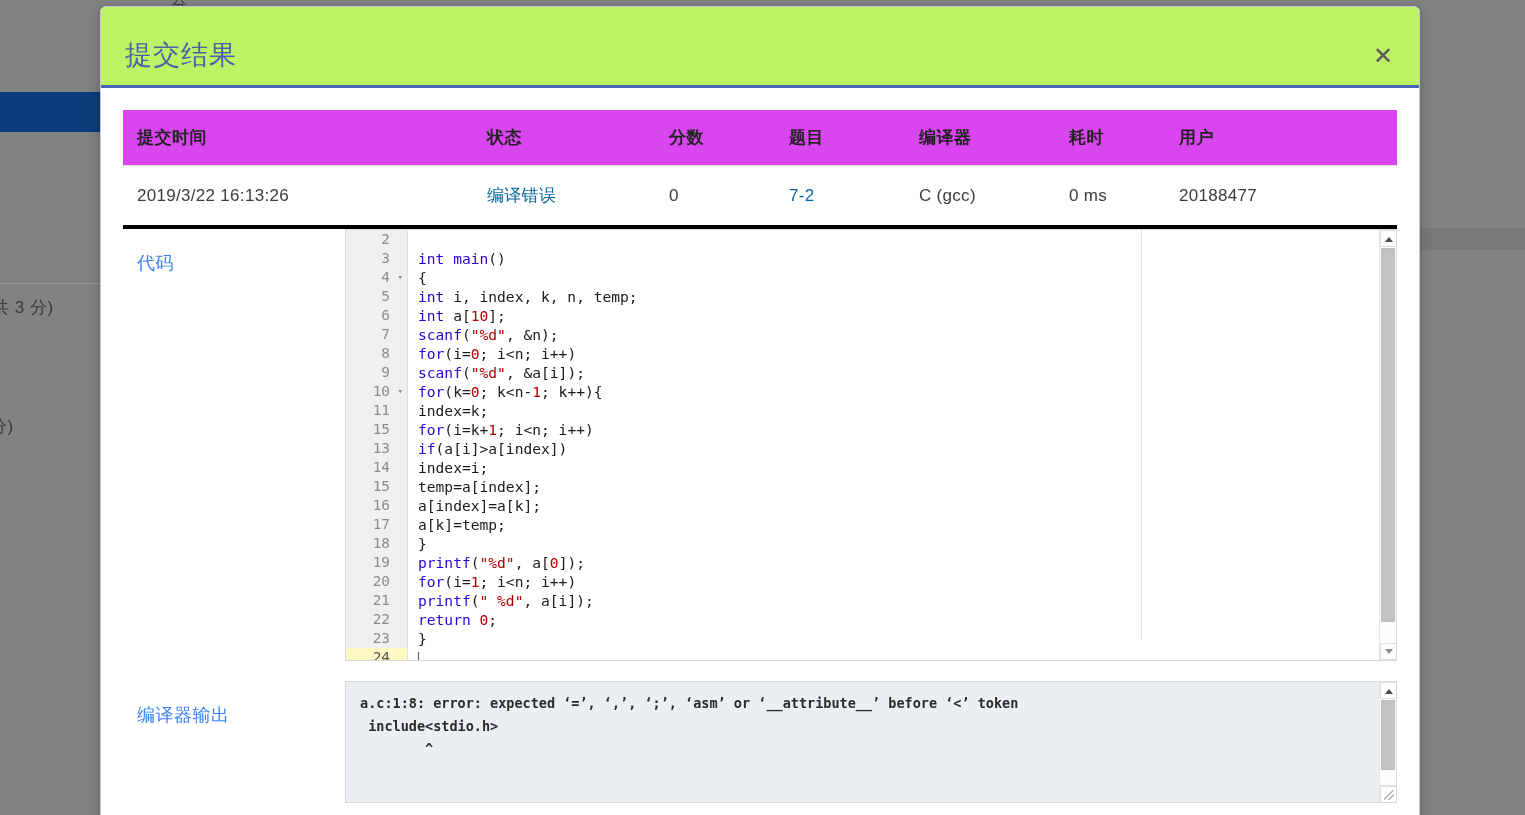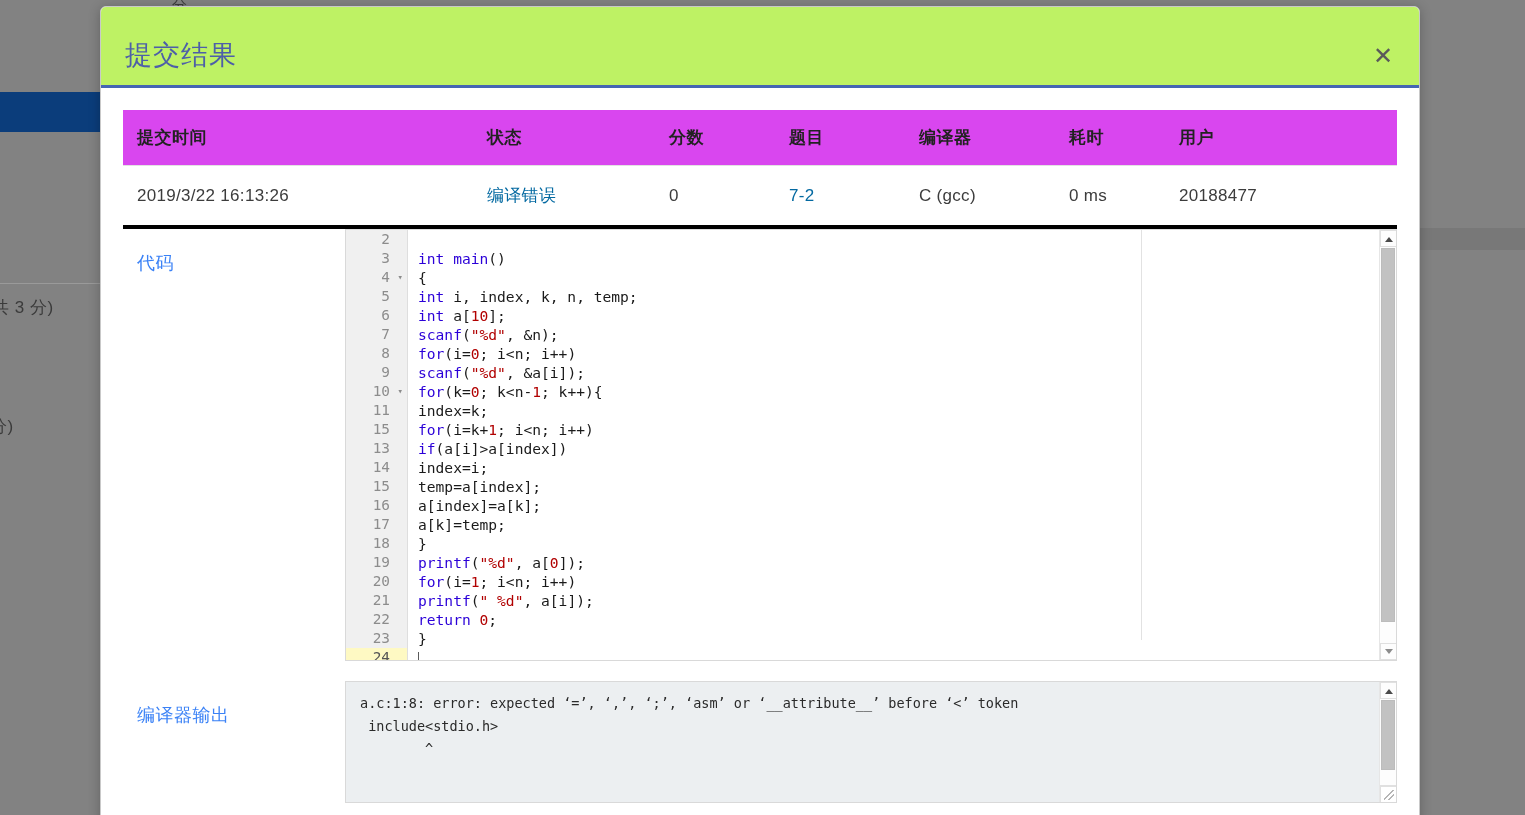--- a/index.html
+++ b/index.html
@@ -250,20 +250,21 @@
     border: 1px solid #d9d9d9;
     overflow: hidden;
     font-family: "DejaVu Sans Mono", "Liberation Mono", monospace;
     font-size: 13.5px;
     line-height: 23px;
     color: #2a2a2a;
   }
   .output-wrap .otext {
     padding: 10px 14px;
     white-space: pre;
+    font-weight: bold;
   }
   .resize-grip {
     position: absolute;
     right: 0; bottom: 0;
     width: 16px; height: 16px;
     background: #fff;
     border-left: 1px solid #e0e0e0;
     border-top: 1px solid #e0e0e0;
   }
   .resize-grip::after {

